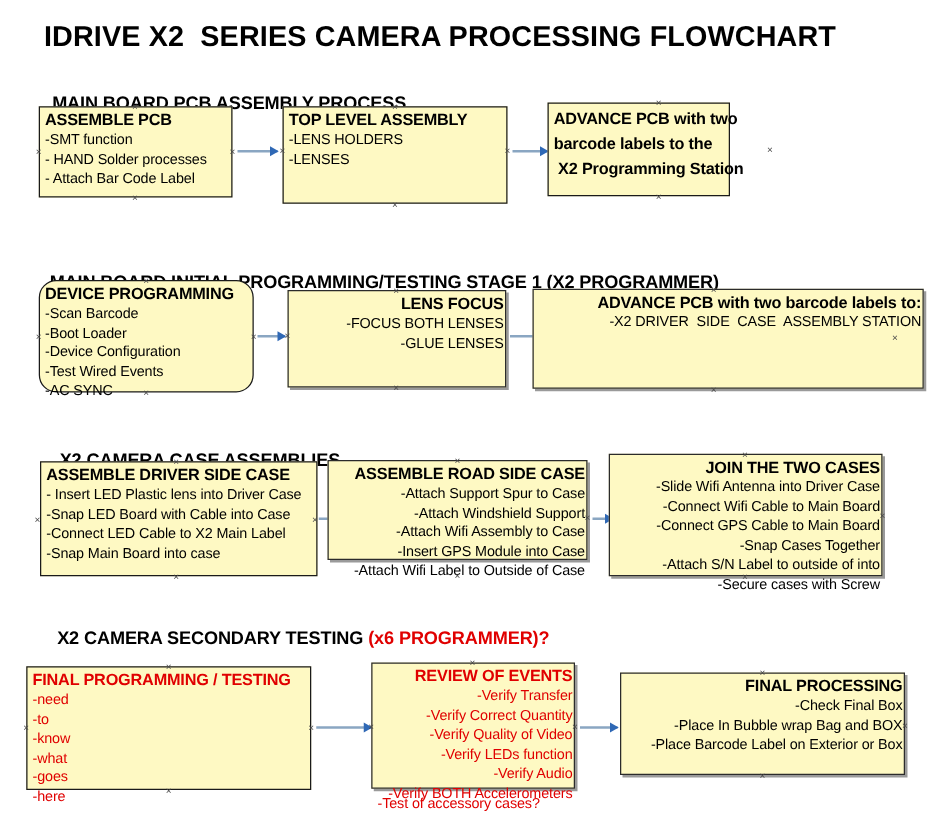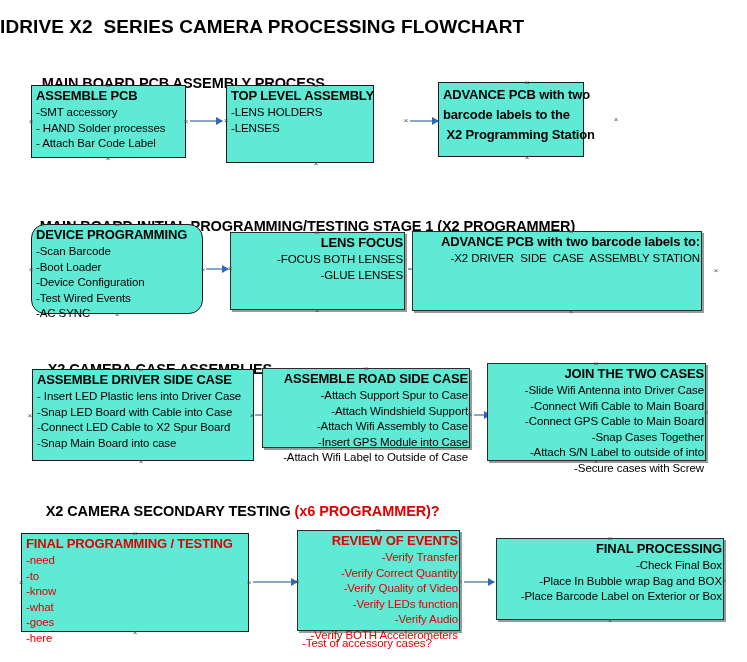--- a/index.html
+++ b/index.html
@@ -23,43 +23,43 @@
     width: 747px;
     height: 662px;
   }
 
   
   .doc-title {
     position: absolute;
     left: 0;
     top: 16px;
     width: 704px;
-    text-align: left;
-    font-size: 19px;
+    text-align: center;
+    font-size: 23px;
     font-weight: bold;
     letter-spacing: 0.1px;
     white-space: pre;
   }
 
   
   .section-head {
     position: absolute;
     font-size: 14.5px;
     font-weight: bold;
     white-space: pre;
     letter-spacing: -0.1px;
   }
   .section-head .red {
     color: #e00000;
   }
 
   
   .node {
     position: absolute;
-    background: #5eead4;
+    background: #fef9c3;
     border: 1px solid #1a1a1a;
     box-sizing: border-box;
     overflow: visible;
   }
   .node.shadowed {
     border: 1px solid #2b2b2b;
     box-shadow: 2px 2px 0 0 #9a9a9a;
     text-align: right;
   }
   .node .node-inner {
@@ -134,35 +134,35 @@
 
   <div class="doc-title">IDRIVE X2  SERIES CAMERA PROCESSING FLOWCHART</div>
 
   <div class="section-head" style="left:26px; top:59px;">
     <span>MAIN BOARD PCB ASSEMBLY PROCESS</span>
   </div>
 
   <div class="node" style="left:31px; top:85px; width:155px; height:73px;">
     <div class="node-inner">
       <div class="node-title">ASSEMBLE PCB</div>
-      <div class="node-line">-SMT accessory</div>
+      <div class="node-line">-SMT function</div>
       <div class="node-line">- HAND Solder processes</div>
       <div class="node-line">- Attach Bar Code Label</div>
     </div>
   </div>
   <div class="handle" style="left:108px; top:85px;"></div>
   <div class="handle" style="left:108px; top:158px;"></div>
   <div class="handle" style="left:31px; top:121px;"></div>
   <div class="handle" style="left:186px; top:121px;"></div>
 
   <div class="conn" style="left:190px; top:120px; width:32px;">
       <span class="head"></span>
     </div>
 
-  <div class="node" style="left:226px; top:85px; width:148px; height:78px;">
+  <div class="node" style="left:226px; top:85px; width:180px; height:78px;">
     <div class="node-inner">
       <div class="node-title">TOP LEVEL ASSEMBLY</div>
       <div class="node-line">-LENS HOLDERS</div>
       <div class="node-line">-LENSES</div>
     </div>
   </div>
   <div class="handle" style="left:316px; top:85px;"></div>
   <div class="handle" style="left:316px; top:163px;"></div>
   <div class="handle" style="left:226px; top:120px;"></div>
   <div class="handle" style="left:406px; top:120px;"></div>
@@ -214,40 +214,40 @@
   </div>
   <div class="handle" style="left:317px; top:232px;"></div>
   <div class="handle" style="left:317px; top:310px;"></div>
   <div class="handle" style="left:230px; top:268px;"></div>
 
   <div class="conn" style="left:338px; top:268px; width:0px;"></div>
   <div class="conn" style="left:408px; top:268px; width:28px;">
       <span class="head"></span>
     </div>
 
-  <div class="node shadowed" style="left:412px; top:231px; width:290px; height:80px;">
+  <div class="node shadowed" style="left:426px; top:231px; width:313px; height:80px;">
     <div class="node-inner">
       <div class="node-title">ADVANCE PCB with two barcode labels to:</div>
       <div class="node-line">-X2 DRIVER  SIDE  CASE  ASSEMBLY STATION</div>
     </div>
   </div>
   <div class="handle" style="left:571px; top:231px;"></div>
   <div class="handle" style="left:571px; top:311px;"></div>
   <div class="handle" style="left:716px; top:270px;"></div>
 
   <div class="section-head" style="left:32px; top:345px;">
     <span>X2 CAMERA CASE ASSEMBLIES</span>
   </div>
 
   <div class="node" style="left:32px; top:369px; width:222px; height:92px;">
     <div class="node-inner">
       <div class="node-title">ASSEMBLE DRIVER SIDE CASE</div>
       <div class="node-line">- Insert LED Plastic lens into Driver Case</div>
       <div class="node-line">-Snap LED Board with Cable into Case</div>
-      <div class="node-line">-Connect LED Cable to X2 Spur Board</div>
+      <div class="node-line">-Connect LED Cable to X2 Main Label</div>
       <div class="node-line">-Snap Main Board into case</div>
     </div>
   </div>
   <div class="handle" style="left:141px; top:369px;"></div>
   <div class="handle" style="left:141px; top:461px;"></div>
   <div class="handle" style="left:30px; top:415px;"></div>
   <div class="handle" style="left:252px; top:415px;"></div>
 
   <div class="conn" style="left:255px; top:414px; width:16px;">
       <span class="head"></span>

